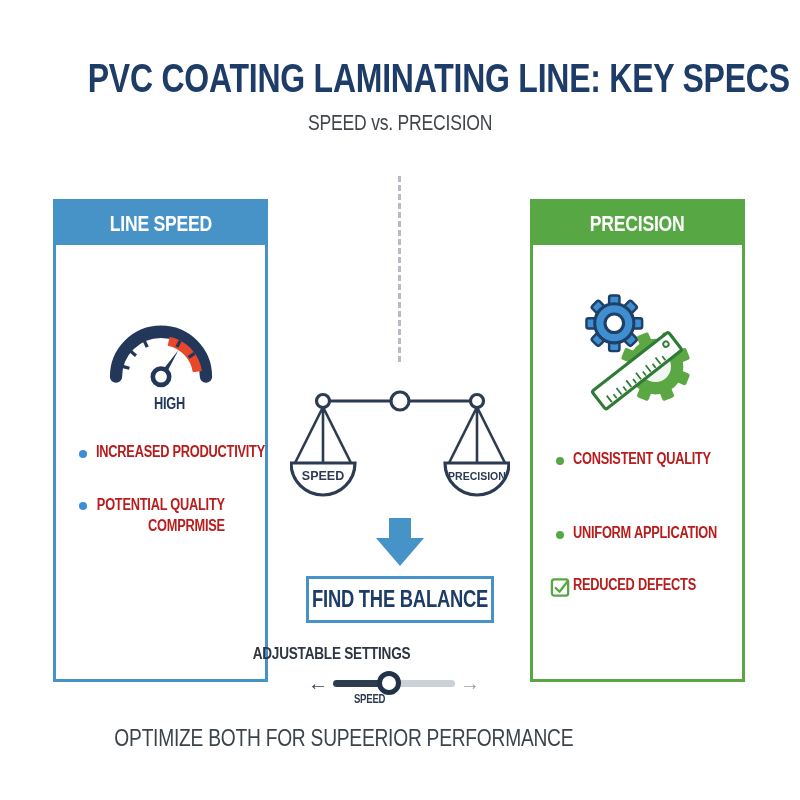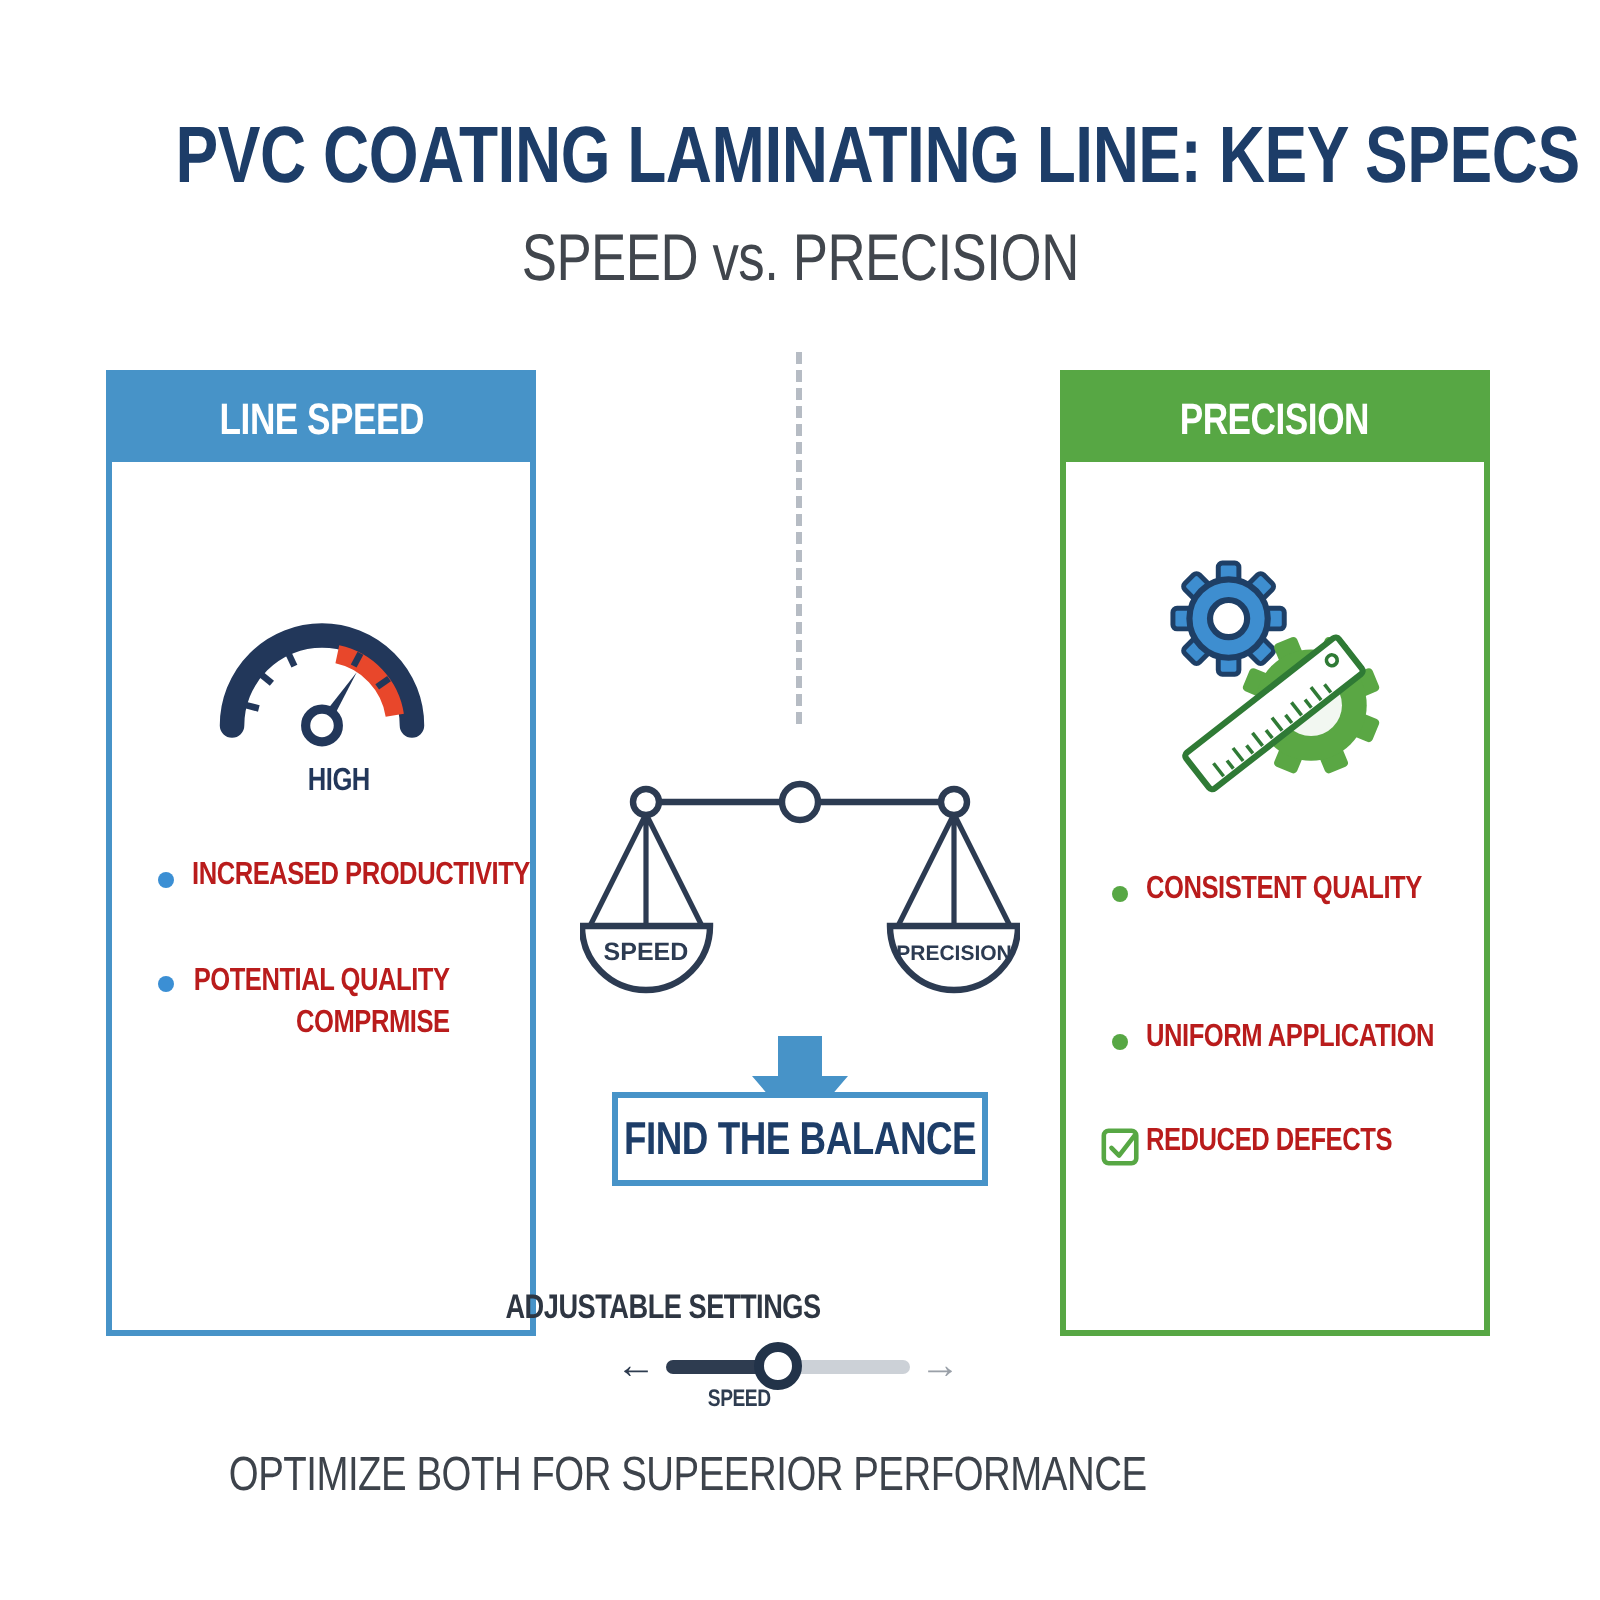--- a/index.html
+++ b/index.html
@@ -4,26 +4,26 @@
 <style>
   html,body{margin:0;padding:0;background:#ffffff;}
   .canvas{position:relative;width:800px;height:800px;background:#ffffff;overflow:hidden;
           font-family:"Liberation Sans",sans-serif;}
   .cond{display:inline-block;transform:scaleX(0.8);transform-origin:center;letter-spacing:-0.3px;}
   .cond-l{display:inline-block;transform:scaleX(0.8);transform-origin:left center;letter-spacing:-0.3px;}
 
   .title{position:absolute;top:56px;left:0;width:800px;text-align:right;
          font-size:40px;font-weight:bold;color:#1d3d68;white-space:nowrap;}
   .subtitle{position:absolute;top:110px;left:0;width:800px;text-align:center;
-            font-size:33px;font-weight:normal;color:#41464d;white-space:nowrap;}
+            font-size:22px;font-weight:normal;color:#41464d;white-space:nowrap;}
 
   .dashed-line{position:absolute;left:398px;top:176px;height:186px;width:0;
                border-left:3px dashed #b6bcc4;}
 
-  .panel{position:absolute;top:185px;width:215px;height:483px;background:#fff;box-sizing:border-box;}
+  .panel{position:absolute;top:199px;width:215px;height:483px;background:#fff;box-sizing:border-box;}
   .panel-left{left:53px;border:3px solid #4793c8;}
   .panel-right{left:530px;border:3px solid #57a744;}
   .panel-header{height:43px;display:flex;align-items:center;justify-content:center;
                 color:#fff;font-size:22px;font-weight:bold;white-space:nowrap;}
   .panel-left .panel-header{background:#4793c8;}
   .panel-right .panel-header{background:#57a744;}
 
   .gauge-wrap{position:absolute;top:95px;left:0;width:100%;text-align:center;}
   .gauge-label{margin-top:2px;font-size:16px;font-weight:bold;color:#22375a;padding-left:18px;}
 
@@ -36,21 +36,21 @@
   .item .txt.wrap{white-space:normal;width:168px;line-height:21px;}
   .icon-cell{width:26px;min-width:26px;display:flex;justify-content:center;margin-top:5px;}
   .dot{width:8px;height:8px;border-radius:50%;margin-top:3px;}
   .dot-blue{background:#3b8fd4;}
   .dot-green{background:#57a744;}
   .gap-lg{margin-top:54px;}
   .gap-sm{margin-top:32px;}
 
   .scale-wrap{position:absolute;left:290px;top:383px;width:220px;height:125px;}
   .down-arrow{position:absolute;left:370px;top:518px;}
-  .cta{position:absolute;left:306px;top:546px;width:188px;height:47px;box-sizing:border-box;
+  .cta{position:absolute;left:306px;top:576px;width:188px;height:47px;box-sizing:border-box;
        border:3px solid #4793c8;background:#fff;display:flex;align-items:center;justify-content:center;
        font-size:23px;font-weight:bold;color:#1d3d68;white-space:nowrap;}
   .slider-title{position:absolute;left:0;top:644px;width:663px;text-align:center;
                 font-size:17px;font-weight:bold;color:#2e3642;white-space:nowrap;}
   .slider-row{position:absolute;left:308px;top:673px;width:184px;display:flex;align-items:center;}
   .slider-arrow{font-size:20px;font-weight:bold;line-height:20px;}
   .arrow-left{color:#2e3c50;margin-right:5px;}
   .arrow-right{color:#9aa0a8;margin-left:5px;}
   .track{position:relative;width:122px;height:7px;}
   .track-dark{position:absolute;left:0;top:0;width:56px;height:7px;background:#2e3c50;border-radius:4px 0 0 4px;}

